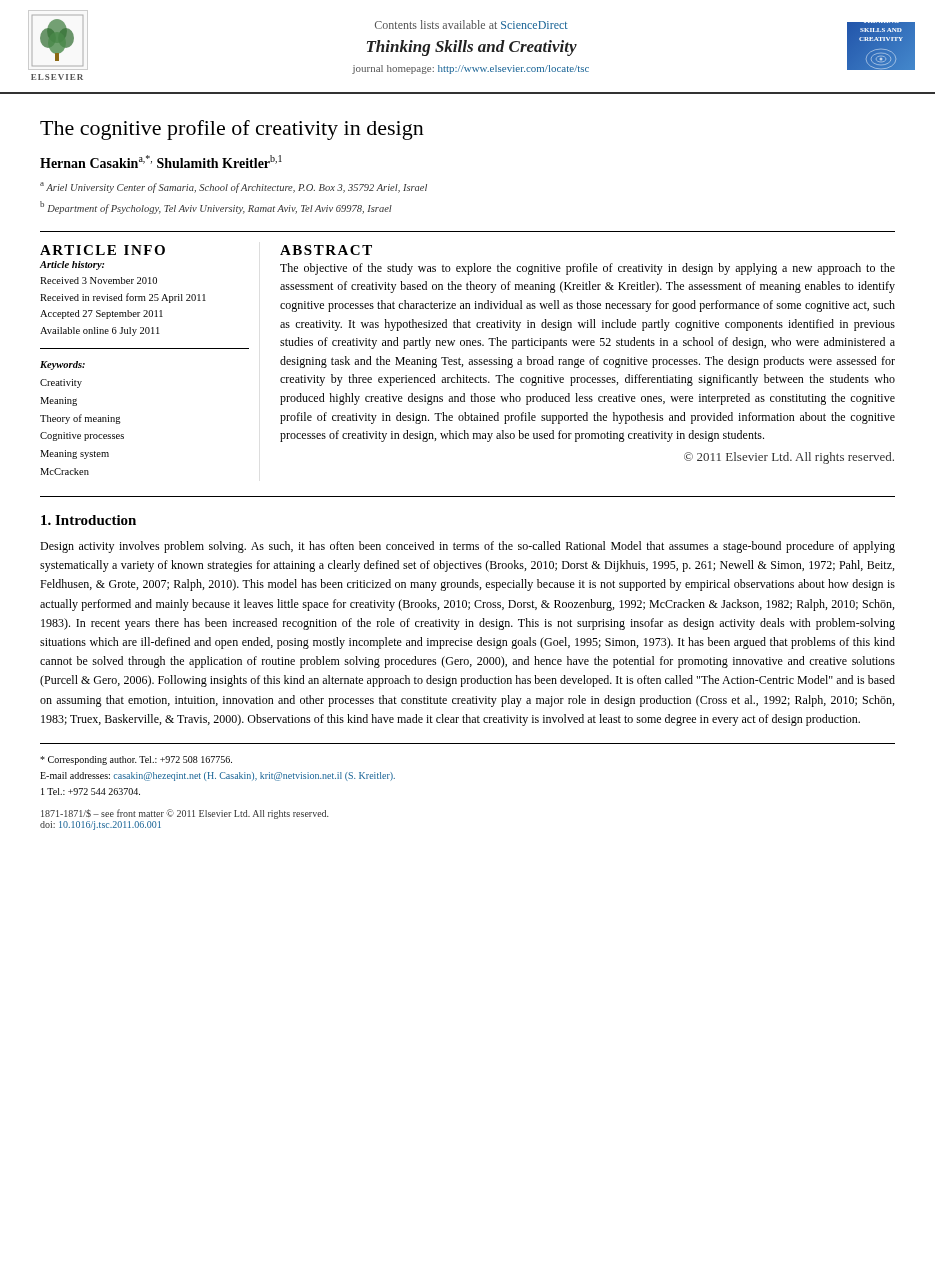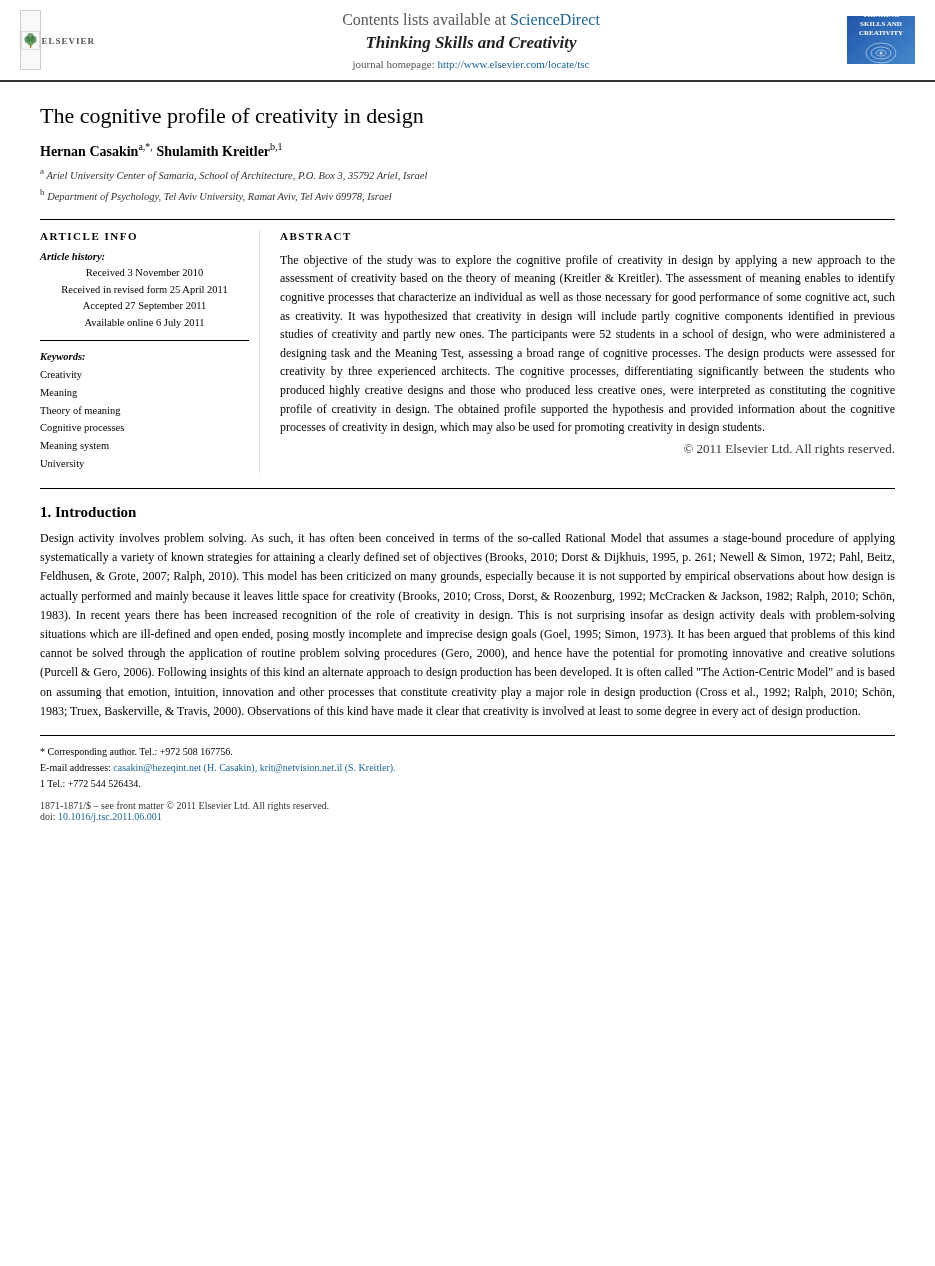--- a/index.html
+++ b/index.html
@@ -30,20 +30,21 @@
     .journal-header {
       display: flex;
       align-items: center;
       padding: 10px 20px;
       border-bottom: 2px solid #333;
       position: relative;
     }
     .elsevier-logo {
       width: 75px;
       display: flex;
+      flex-direction: column;
       align-items: center;
       flex-shrink: 0;
     }
     .elsevier-logo .logo-box {
       width: 60px;
       height: 60px;
       border: 1px solid #ccc;
       background: #f9f9f9;
       display: flex;
       align-items: center;
@@ -56,21 +57,21 @@
       letter-spacing: 1px;
       margin-top: 2px;
       color: #555;
     }
     .journal-center {
       flex: 1;
       text-align: center;
       padding: 0 10px;
     }
     .journal-center .contents-line {
-      font-size: 16px;
+      font-size: 12px;
       color: #555;
       margin-bottom: 4px;
     }
     .journal-center .contents-line a { color: #1a6496; text-decoration: none; }
     .journal-title {
       font-size: 17px;
       font-weight: bold;
       color: #222;
       font-style: italic;
       margin-bottom: 5px;
@@ -125,39 +126,38 @@
     .article-info-col {
       width: 220px;
       flex-shrink: 0;
       padding-right: 10px;
       border-right: 1px solid #ddd;
     }
     .abstract-col {
       flex: 1;
     }
     .section-label {
-      font-size: 11px;
+      font-size: 15px;
       font-weight: bold;
       letter-spacing: 1.5px;
       text-transform: uppercase;
       color: #000;
-      margin-bottom: 9px;
+      margin-bottom: 0;
     }
     .article-history-label {
       font-size: 10.5px;
       font-style: italic;
       margin-bottom: 3px;
       color: #000;
       font-weight: bold;
     }
     .history-item {
       font-size: 10.5px;
       color: #000;
       line-height: 1.6;
-      text-align: center;
     }
     .keywords-label {
       font-size: 10.5px;
       font-style: italic;
       font-weight: bold;
       margin-top: 10px;
       margin-bottom: 4px;
     }
     .keyword-item {
       font-size: 10.5px;
@@ -315,21 +315,21 @@
         <div class="history-item">Accepted 27 September 2011</div>
         <div class="history-item">Available online 6 July 2011</div>
 
         <hr class="divider" style="margin: 8px 0;">
         <div class="keywords-label">Keywords:</div>
         <div class="keyword-item">Creativity</div>
         <div class="keyword-item">Meaning</div>
         <div class="keyword-item">Theory of meaning</div>
         <div class="keyword-item">Cognitive processes</div>
         <div class="keyword-item">Meaning system</div>
-        <div class="keyword-item">University</div>
+        <div class="keyword-item">McCracken</div>
       </div>
 
       <div class="abstract-col">
         <div class="section-label">ABSTRACT</div>
         <div class="abstract-text">The objective of the study was to explore the cognitive profile of creativity in design by applying a new approach to the assessment of creativity based on the theory of meaning (Kreitler &amp; Kreitler). The assessment of meaning enables to identify cognitive processes that characterize an individual as well as those necessary for good performance of some cognitive act, such as creativity. It was hypothesized that creativity in design will include partly cognitive components identified in previous studies of creativity and partly new ones. The participants were 52 students in a school of design, who were administered a designing task and the Meaning Test, assessing a broad range of cognitive processes. The design products were assessed for creativity by three experienced architects. The cognitive processes, differentiating significantly between the students who produced highly creative designs and those who produced less creative ones, were interpreted as constituting the cognitive profile of creativity in design. The obtained profile supported the hypothesis and provided information about the cognitive processes of creativity in design, which may also be used for promoting creativity in design students.</div>
         <div class="copyright-line">© 2011 Elsevier Ltd. All rights reserved.</div>
       </div>
     </div>
 
     <hr class="divider">
@@ -341,21 +341,21 @@
 
     <div class="footer-section">
       <div class="footer-note">
         <span>* Corresponding author. Tel.: +972 508 167756.</span>
       </div>
       <div class="footer-note">
         <span>E-mail addresses:</span>
         <a href="#">casakin@hezeqint.net (H. Casakin), krit@netvision.net.il (S. Kreitler).</a>
       </div>
       <div class="footer-note">
-        <span>1 Tel.: +772 544 526434.</span>
+        <span>1 Tel.: +972 544 263704.</span>
       </div>
       <div class="footer-bottom">
         <div>1871-1871/$ – see front matter © 2011 Elsevier Ltd. All rights reserved.</div>
         <div>
           <span>doi:</span>
           <a href="#">10.1016/j.tsc.2011.06.001</a>
         </div>
       </div>
     </div>
 

